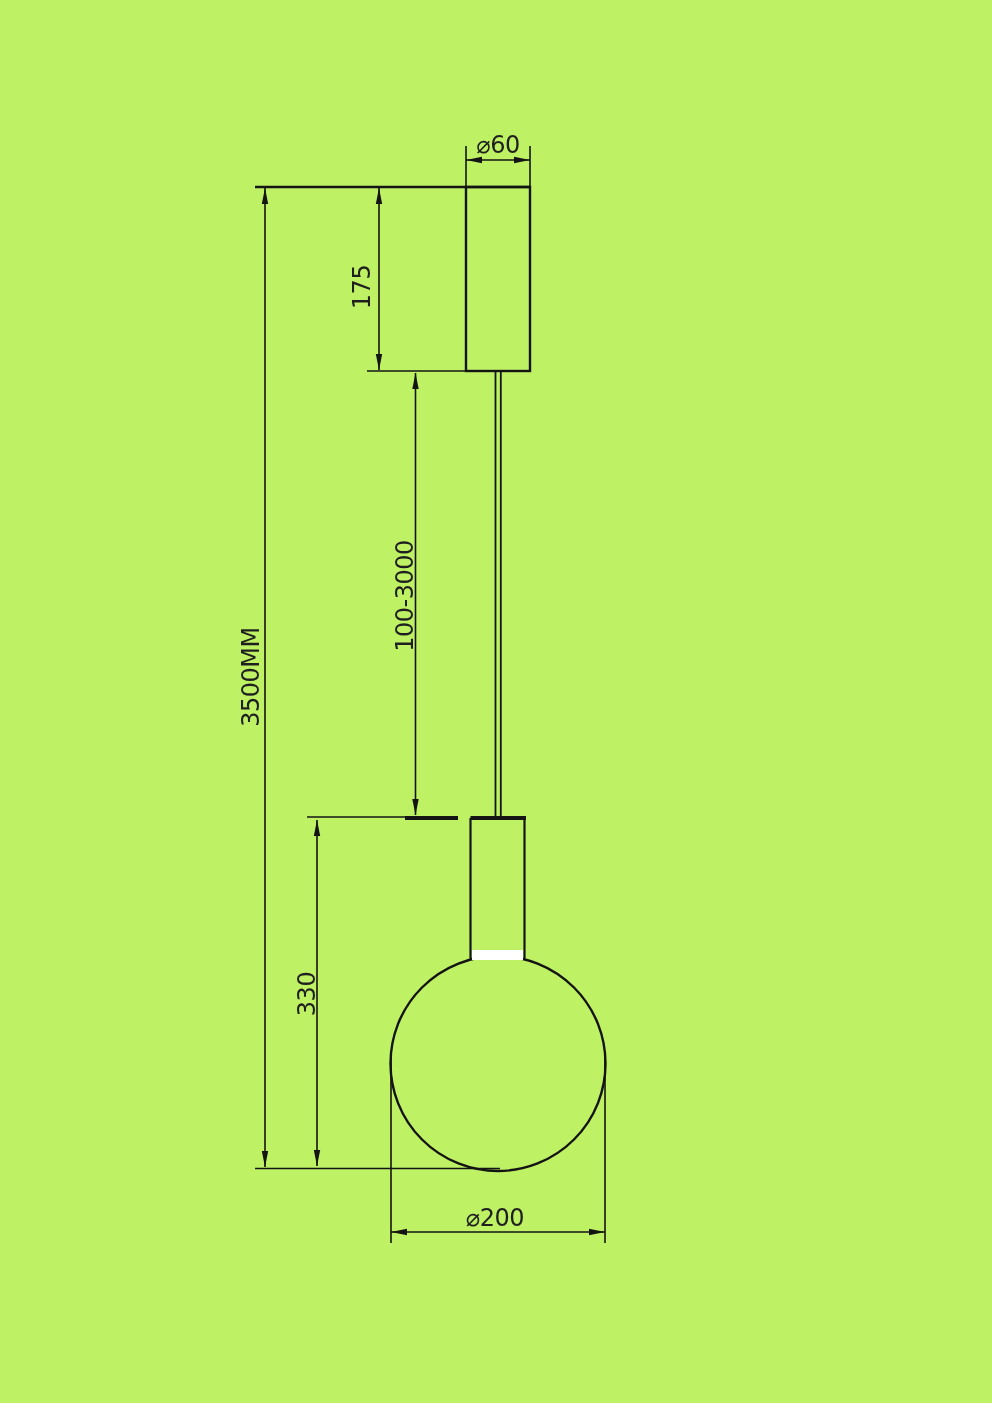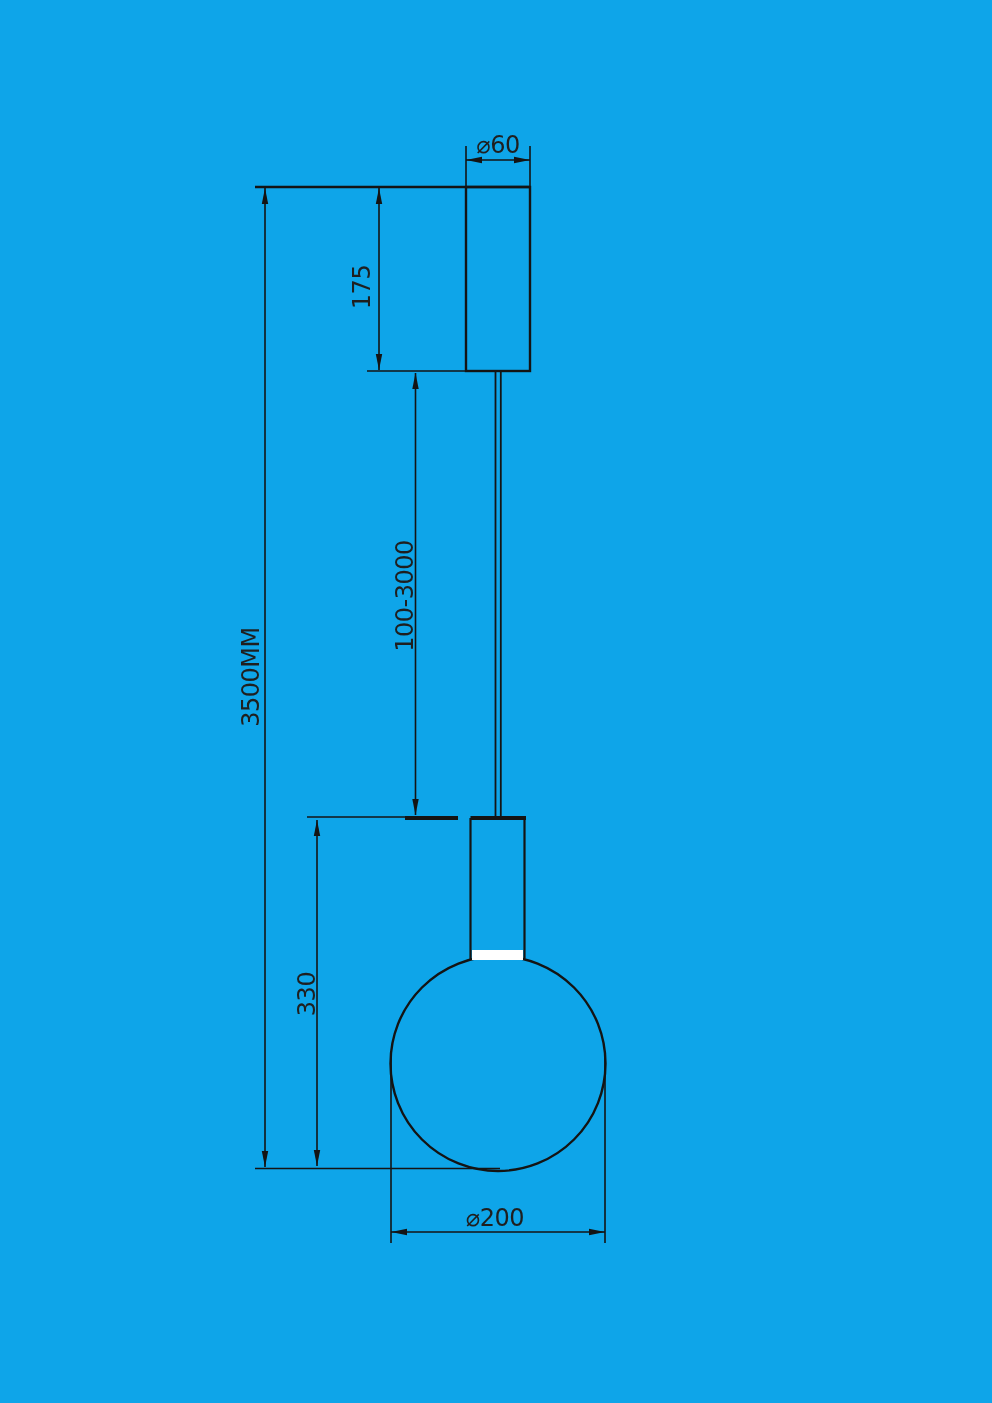--- a/index.html
+++ b/index.html
@@ -1,20 +1,20 @@
 <!DOCTYPE html>
 <html><head>
 <meta charset="utf-8">
 <style>
   html, body { margin: 0; padding: 0; background: #ffffff; }
   .stage {
     position: relative;
     width: 992px;
     height: 1403px;
-    background: #0ea5e9;
+    background: #bef264;
     overflow: hidden;
   }
   svg.drawing {
     position: absolute;
     inset: 0;
     width: 100%;
     height: 100%;
   }
   .dim-text {
     font-family: "DejaVu Sans", "Liberation Sans", sans-serif;

